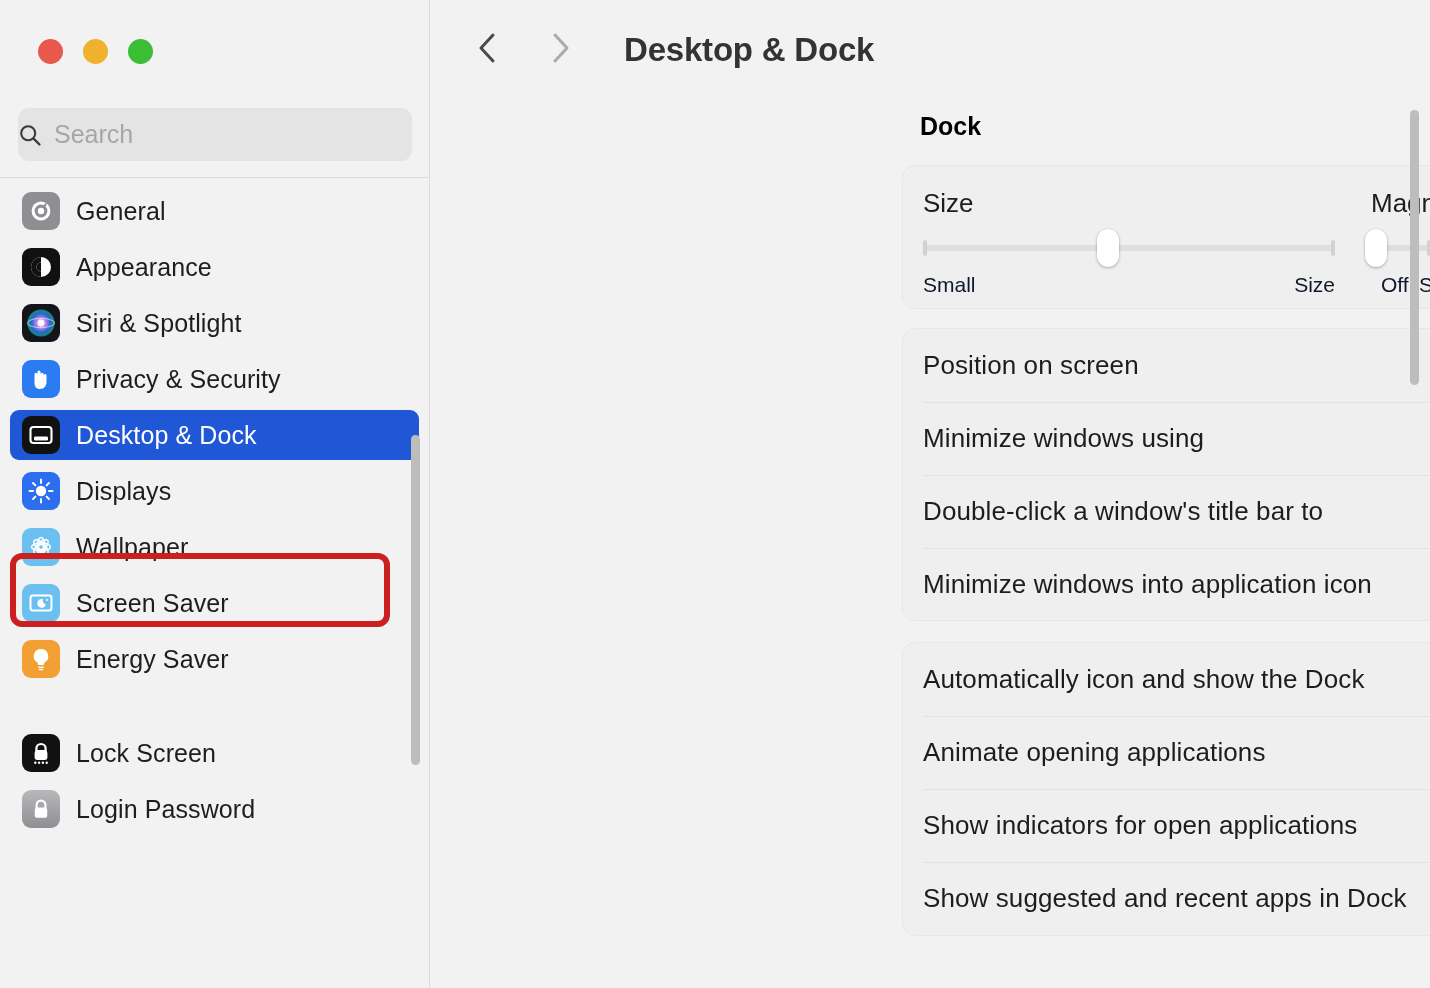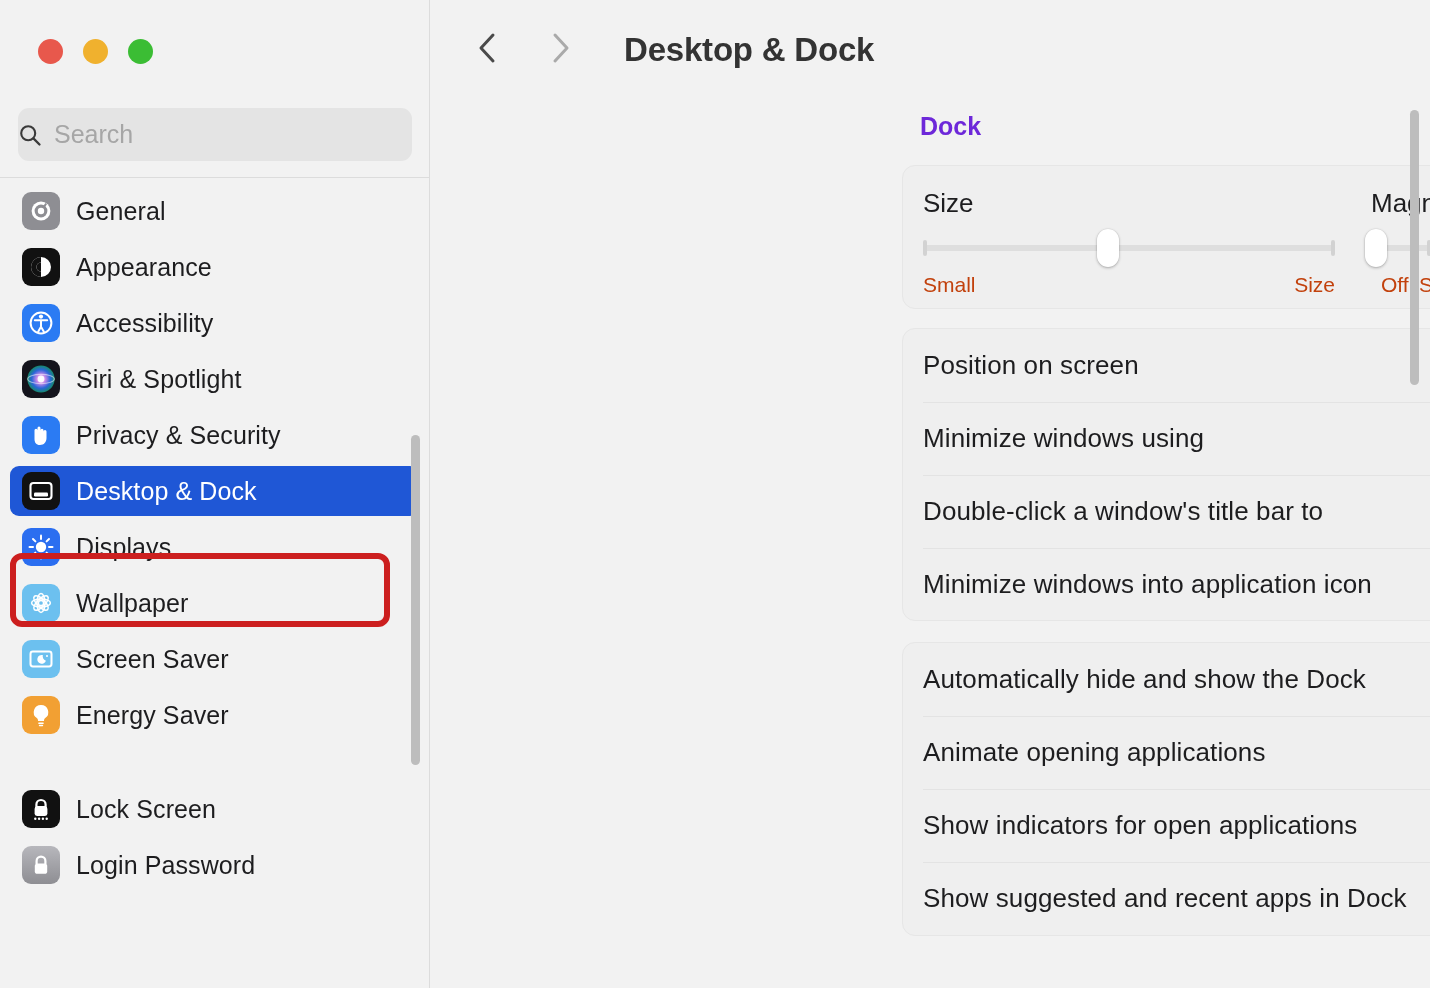--- a/index.html
+++ b/index.html
@@ -79,21 +79,21 @@
   
   .main { position: relative; flex: 1; height: 988px; background: #f2f2f2; overflow: hidden; }
   .topbar { position: absolute; left: 0; top: 0; width: 1000px; height: 100px; display: flex; align-items: center; }
   .navbtn { width: 44px; height: 44px; display: flex; align-items: center; justify-content: center; cursor: default; }
   .navbtn.back { margin-left: 36px; }
   .navbtn.fwd { margin-left: 28px; }
   .page-title { font-size: 33px; font-weight: bold; color: #333; margin-left: 42px; letter-spacing: -.2px; }
 
   .section-title {
     position: absolute; left: 490px; top: 112px;
-    font-size: 25px; font-weight: bold; color: #6d28d9;
+    font-size: 25px; font-weight: bold; color: #000000;
   }
 
   .card {
     position: absolute; left: 472px; width: 918px;
     background: #efefef; border: 1px solid #e6e6e6;
     border-radius: 13px;
   }
   #card-sliders { top: 165px; height: 144px; }
   #card-options { top: 328px; height: 293px; }
   #card-toggles { top: 642px; height: 294px; }
@@ -105,21 +105,21 @@
   .slider-label { font-size: 26px; color: #1d1d1f; margin-bottom: 18px; }
   .track-wrap { position: relative; height: 22px; }
   .track { position: absolute; top: 8px; left: 0; right: 0; height: 6px; background: #dedede; border-radius: 3px; }
   .tick { position: absolute; top: 3px; width: 4px; height: 16px; background: #d2d2d2; border-radius: 2px; }
   .knob {
     position: absolute; top: -8px; width: 22px; height: 38px;
     background: #fff; border-radius: 11px;
     box-shadow: 0 1px 3px rgba(0,0,0,.28), 0 0 0 .5px rgba(0,0,0,.06);
   }
   .ends { position: relative; margin-top: 14px; height: 26px; }
-  .ends span { position: absolute; font-size: 21px; color: #c2410c; }
+  .ends span { position: absolute; font-size: 21px; color: #0f172a; }
 
   
   .row {
     position: relative; height: 73px;
     display: flex; align-items: center; justify-content: space-between;
     padding: 0 18px 0 20px;
   }
   .row + .row::before {
     content: ""; position: absolute; left: 20px; right: 0; top: 0; height: 1px; background: #e3e3e3;
   }
@@ -181,31 +181,20 @@
               <rect width="38" height="38" rx="9" fill="#111"></rect>
               <circle cx="19" cy="19" r="10" fill="#fff"></circle>
               <path d="M19 9a10 10 0 0 0 0 20z" fill="#111"></path>
               <circle cx="19" cy="19" r="4.6" fill="#fff"></circle>
               <path d="M19 14.4a4.6 4.6 0 0 0 0 9.2z" fill="#111"></path>
             </svg>
           </span>
           <span class="label">Appearance</span>
         </div>
 
-        <div class="nav-item">
-          <span class="ico">
-            <svg width="38" height="38" viewBox="0 0 38 38">
-              <rect width="38" height="38" rx="9" fill="#2b7bf3"></rect>
-              <circle cx="19" cy="19" r="10.4" fill="none" stroke="#fff" stroke-width="2"></circle>
-              <circle cx="19" cy="12.6" r="2.1" fill="#fff"></circle>
-              <path d="M12.8 16.2h12.4M19 16.6v6.2M19 22.8l-3 5.2M19 22.8l3 5.2" stroke="#fff" stroke-width="2" stroke-linecap="round" fill="none"></path>
-            </svg>
-          </span>
-          <span class="label">Accessibility</span>
-        </div>
 
 
         <div class="nav-item">
           <span class="ico">
             <svg width="38" height="38" viewBox="0 0 38 38">
               <defs>
                 <radialGradient id="sg" cx="50%" cy="50%" r="62%">
                   <stop offset="0%" stop-color="#ffffff"></stop>
                   <stop offset="26%" stop-color="#c887e8"></stop>
                   <stop offset="55%" stop-color="#2a66d8"></stop>
@@ -422,21 +411,21 @@
 
       <div class="row">
         <span class="row-label">Minimize windows into application icon</span>
 
       </div>
     </div>
 
     <div class="card" id="card-toggles">
 
       <div class="row">
-        <span class="row-label">Automatically hide and show the Dock</span>
+        <span class="row-label">Automatically icon and show the Dock</span>
 
       </div>
 
       <div class="row">
         <span class="row-label">Animate opening applications</span>
 
       </div>
 
       <div class="row">
         <span class="row-label">Show indicators for open applications</span>

